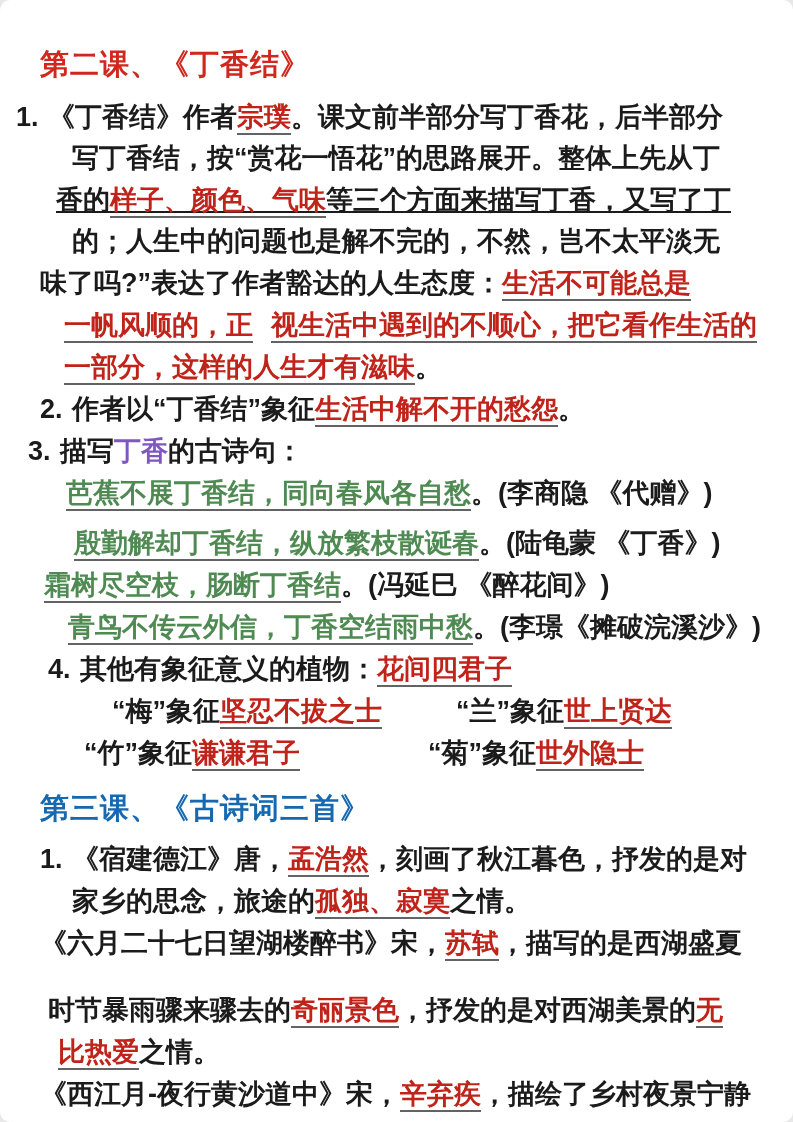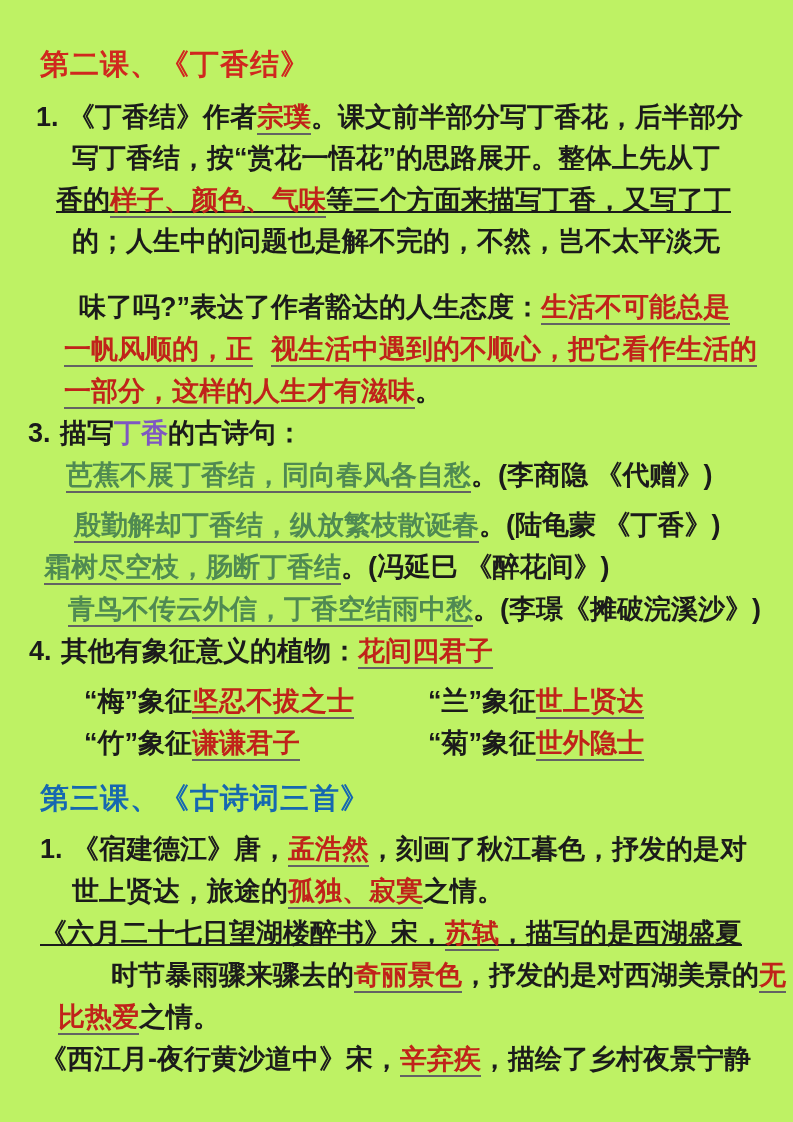--- a/index.html
+++ b/index.html
@@ -43,39 +43,40 @@
   .seg-red,.seg-green{
     border-bottom:2px solid var(--underline);
     padding-bottom:1px;
   }
   .seg-gap{display:inline-block;}
   .col{display:inline-block;}
 </style>
 </head>
 <body>
 
-<div class="page" style="--heading-red: #d0281e; --heading-blue: #1668b0; --body-ink: #1b1b1b; --annotation-red: #c0231a; --annotation-green: #4f8a52; --annotation-purple: #7e57c2; --underline: #636363; background: #bef264;">
+<div class="page" style="--heading-red: #d0281e; --heading-blue: #1668b0; --body-ink: #1b1b1b; --annotation-red: #c0231a; --annotation-green: #4f8a52; --annotation-purple: #7e57c2; --underline: #636363; background: #ffffff; border-radius: 10px;">
   <div id="doc">
       <div class="heading heading-red">第二课、《丁香结》</div>
-      <div class="line" style="padding-left: 36px;"><span class="marker">1.</span><span class="seg-body">《丁香结》作者</span><span class="seg-red">宗璞</span><span class="seg-body">。课文前半部分写丁香花，后半部分</span></div>
+      <div class="line" style="padding-left: 16px;"><span class="marker">1.</span><span class="seg-body">《丁香结》作者</span><span class="seg-red">宗璞</span><span class="seg-body">。课文前半部分写丁香花，后半部分</span></div>
       <div class="line" style="padding-left: 72px;"><span class="seg-body">写丁香结，按“赏花一悟花”的思路展开。整体上先从丁</span></div>
       <div class="line" style="padding-left: 56px; text-decoration: underline;"><span class="seg-body">香的</span><span class="seg-red">样子、颜色、气味</span><span class="seg-body">等三个方面来描写丁香，又写了丁</span></div>
       <div class="line" style="padding-left: 72px;"><span class="seg-body">的；人生中的问题也是解不完的，不然，岂不太平淡无</span></div>
-      <div class="line" style="padding-left: 79px; margin-top: 24px;"><span class="seg-body">味了吗?”表达了作者豁达的人生态度：</span><span class="seg-red">生活不可能总是</span></div>
+      <div class="line" style="padding-left: 40px;"><span class="seg-body">味了吗?”表达了作者豁达的人生态度：</span><span class="seg-red">生活不可能总是</span></div>
       <div class="line" style="padding-left: 64px;"><span class="seg-red">一帆风顺的，正</span><span class="seg-gap" style="width: 18px;"></span><span class="seg-red">视生活中遇到的不顺心，把它看作生活的</span></div>
       <div class="line" style="padding-left: 64px;"><span class="seg-red">一部分，这样的人生才有滋味</span><span class="seg-body">。</span></div>
+      <div class="line" style="padding-left: 40px;"><span class="marker">2.</span><span class="seg-body">作者以“丁香结”象征</span><span class="seg-red">生活中解不开的愁怨</span><span class="seg-body">。</span></div>
       <div class="line" style="padding-left: 28px;"><span class="marker">3.</span><span class="seg-body">描写</span><span class="seg-purple">丁香</span><span class="seg-body">的古诗句：</span></div>
       <div class="line" style="padding-left: 66px;"><span class="seg-green">芭蕉不展丁香结，同向春风各自愁</span><span class="seg-body">。(李商隐 《代赠》)</span></div>
       <div class="line" style="padding-left: 74px; margin-top: 8px;"><span class="seg-green">殷勤解却丁香结，纵放繁枝散诞春</span><span class="seg-body">。(陆龟蒙 《丁香》)</span></div>
       <div class="line" style="padding-left: 44px;"><span class="seg-green">霜树尽空枝，肠断丁香结</span><span class="seg-body">。(冯延巳 《醉花间》)</span></div>
       <div class="line" style="padding-left: 68px;"><span class="seg-green">青鸟不传云外信，丁香空结雨中愁</span><span class="seg-body">。(李璟《摊破浣溪沙》)</span></div>
-      <div class="line" style="padding-left: 29px;"><span class="marker">4.</span><span class="seg-body">其他有象征意义的植物：</span><span class="seg-red">花间四君子</span></div>
-      <div class="line" style="padding-left: 84px; margin-top: 8px;"><span class="col" style="width: 344px;"><span class="seg-body">“梅”象征</span><span class="seg-red">坚忍不拔之士</span></span><span class="col"><span class="seg-body">“兰”象征</span><span class="seg-red">世上贤达</span></span></div>
+      <div class="line" style="padding-left: 48px;"><span class="marker">4.</span><span class="seg-body">其他有象征意义的植物：</span><span class="seg-red">花间四君子</span></div>
+      <div class="line" style="padding-left: 112px;"><span class="col" style="width: 344px;"><span class="seg-body">“梅”象征</span><span class="seg-red">坚忍不拔之士</span></span><span class="col"><span class="seg-body">“兰”象征</span><span class="seg-red">世上贤达</span></span></div>
       <div class="line" style="padding-left: 84px;"><span class="col" style="width: 344px;"><span class="seg-body">“竹”象征</span><span class="seg-red">谦谦君子</span></span><span class="col"><span class="seg-body">“菊”象征</span><span class="seg-red">世外隐士</span></span></div>
       <div class="heading heading-blue">第三课、《古诗词三首》</div>
       <div class="line" style="padding-left: 40px;"><span class="marker">1.</span><span class="seg-body">《宿建德江》唐，</span><span class="seg-red">孟浩然</span><span class="seg-body">，刻画了秋江暮色，抒发的是对</span></div>
-      <div class="line" style="padding-left: 72px;"><span class="seg-body">世上贤达，旅途的</span><span class="seg-red">孤独、寂寞</span><span class="seg-body">之情。</span></div>
-      <div class="line" style="padding-left: 40px; text-decoration: underline;"><span class="seg-body">《六月二十七日望湖楼醉书》宋，</span><span class="seg-red">苏轼</span><span class="seg-body">，描写的是西湖盛夏</span></div>
-      <div class="line" style="padding-left: 111px;"><span class="seg-body">时节暴雨骤来骤去的</span><span class="seg-red">奇丽景色</span><span class="seg-body">，抒发的是对西湖美景的</span><span class="seg-red">无</span></div>
+      <div class="line" style="padding-left: 72px;"><span class="seg-body">家乡的思念，旅途的</span><span class="seg-red">孤独、寂寞</span><span class="seg-body">之情。</span></div>
+      <div class="line" style="padding-left: 40px;"><span class="seg-body">《六月二十七日望湖楼醉书》宋，</span><span class="seg-red">苏轼</span><span class="seg-body">，描写的是西湖盛夏</span></div>
+      <div class="line" style="padding-left: 48px; margin-top: 25px;"><span class="seg-body">时节暴雨骤来骤去的</span><span class="seg-red">奇丽景色</span><span class="seg-body">，抒发的是对西湖美景的</span><span class="seg-red">无</span></div>
       <div class="line" style="padding-left: 58px;"><span class="seg-red">比热爱</span><span class="seg-body">之情。</span></div>
       <div class="line" style="padding-left: 40px;"><span class="seg-body">《西江月-夜行黄沙道中》宋，</span><span class="seg-red">辛弃疾</span><span class="seg-body">，描绘了乡村夜景宁静</span></div>
     </div>
 </div>
 
 </body></html>

